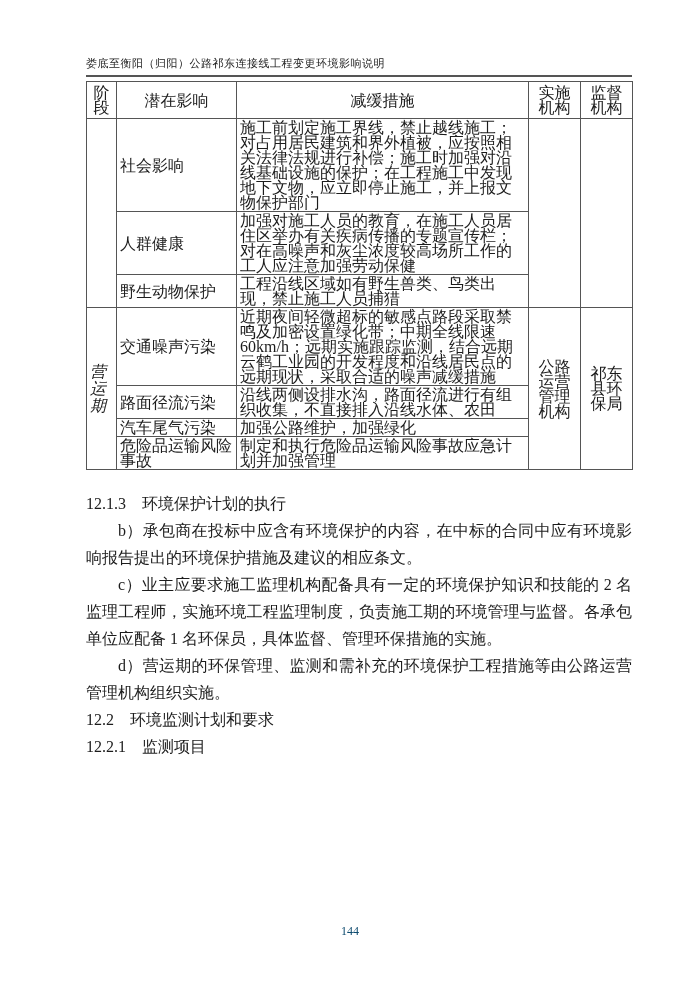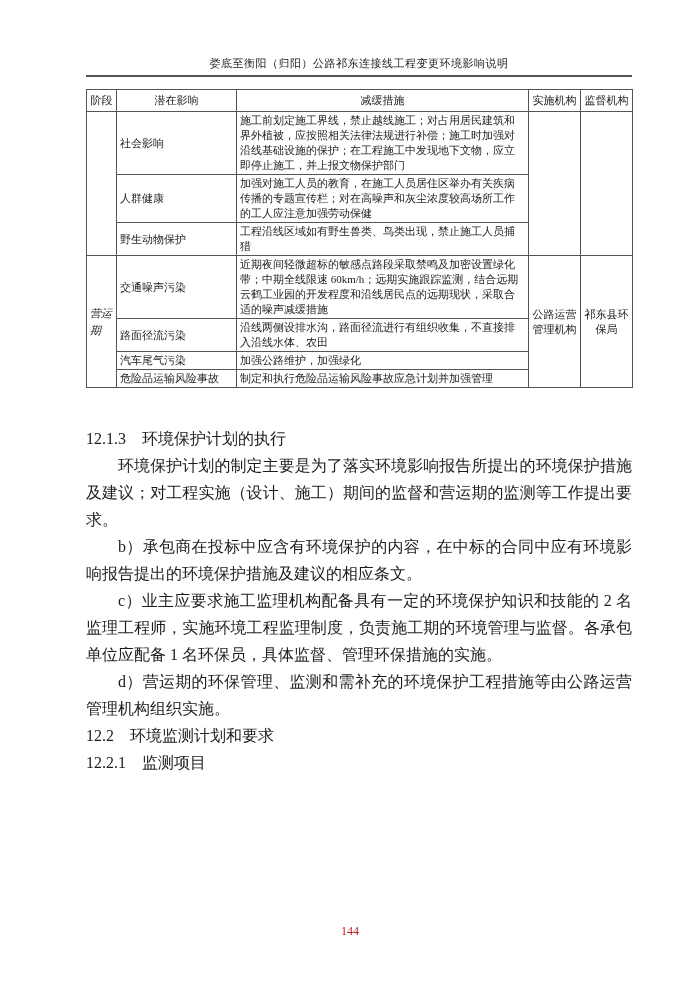--- a/index.html
+++ b/index.html
@@ -7,44 +7,44 @@
   body {
     width:700px; height:990px;
     font-family:"Liberation Serif","DejaVu Serif",serif;
     color:#1c1c1c;
   }
   .page {
     position:relative; width:700px; height:990px;
     background:#fff; padding:0 68px 0 86px; overflow:hidden;
   }
   .header { padding-top:56px; border-bottom:2px solid #555; padding-bottom:4px; }
-  .header-title { font-size:11px; text-align:center; color:#222; letter-spacing:0.5px;font-family:Liberation Mono, monospace; }
+  .header-title { font-size:11px; text-align:left; color:#222; letter-spacing:0.5px;font-family:Liberation Mono, monospace; }
 
   table.mit {
-    width:546px; margin-top:12px; border-collapse:collapse; table-layout:fixed;
-    font-size:11px; line-height:15px; color:#1c1c1c;
+    width:546px; margin-top:4px; border-collapse:collapse; table-layout:fixed;
+    font-size:16px; line-height:15px; color:#1c1c1c;
   }
   table.mit th, table.mit td { border:1px solid #555; padding:1px 3px; vertical-align:middle; }
   table.mit th { font-weight:normal; text-align:center; padding:3px 2px; }
   td.stage-cell { text-align:left; line-height:17px;font-style:italic; }
   td.impact-cell { text-align:left; }
   td.measure-cell { text-align:left; padding:1px 4px; }
   td.agency-cell { text-align:center; }
 
-  .body-text { margin-top:37px; }
+  .body-text { margin-top:20px; }
   .body-text p, .body-text h3, .body-text h2 {
     font-size:16px; line-height:27px; text-align:justify; font-weight:normal;
   }
   .body-text p.indent { text-indent:2em; }
   .heading-bold { font-weight:bold; }
   sub.cr { font-size:0.65em; vertical-align:sub; }
 
   .footer {
     position:absolute; left:0; right:0; top:924px;
-    text-align:center; font-size:12px; color:#b91c1c;
+    text-align:center; font-size:12px; color:#0c4a6e;
   }
 </style>
 </head>
 <body>
 
 <div class="page">
 
   <div class="header">
     <div class="header-title">娄底至衡阳（归阳）公路祁东连接线工程变更环境影响说明</div>
   </div>
@@ -99,21 +99,20 @@
       </tr>
       <tr>
         <td class="impact-cell">危险品运输风险事故</td>
         <td class="measure-cell">制定和执行危险品运输风险事故应急计划并加强管理</td>
       </tr>
     </tbody>
   </table>
 
   <div class="body-text">
     <h3>12.1.3　环境保护计划的执行</h3>
-    <p class="indent">环境保护计划的制定主要是为了落实环境影响报告所提出的环境保护措施及建议；对工程实施（设计、施工）期间的监督和营运期的监测等工作提出要求。</p>
     <p class="indent">b）承包商在投标中应含有环境保护的内容，在中标的合同中应有环境影响报告提出的环境保护措施及建议的相应条文。</p>
     <p class="indent">c）业主应要求施工监理机构配备具有一定的环境保护知识和技能的 2 名监理工程师，实施环境工程监理制度，负责施工期的环境管理与监督。各承包单位应配备 1 名环保员，具体监督、管理环保措施的实施。</p>
     <p class="indent">d）营运期的环保管理、监测和需补充的环境保护工程措施等由公路运营管理机构组织实施。</p>
     <h2 class="heading-bold">12.2　环境监测计划和要求</h2>
     <h3>12.2.1　监测项目</h3>
   </div>
 
   <div class="footer">
     <span>144</span>
   </div>

